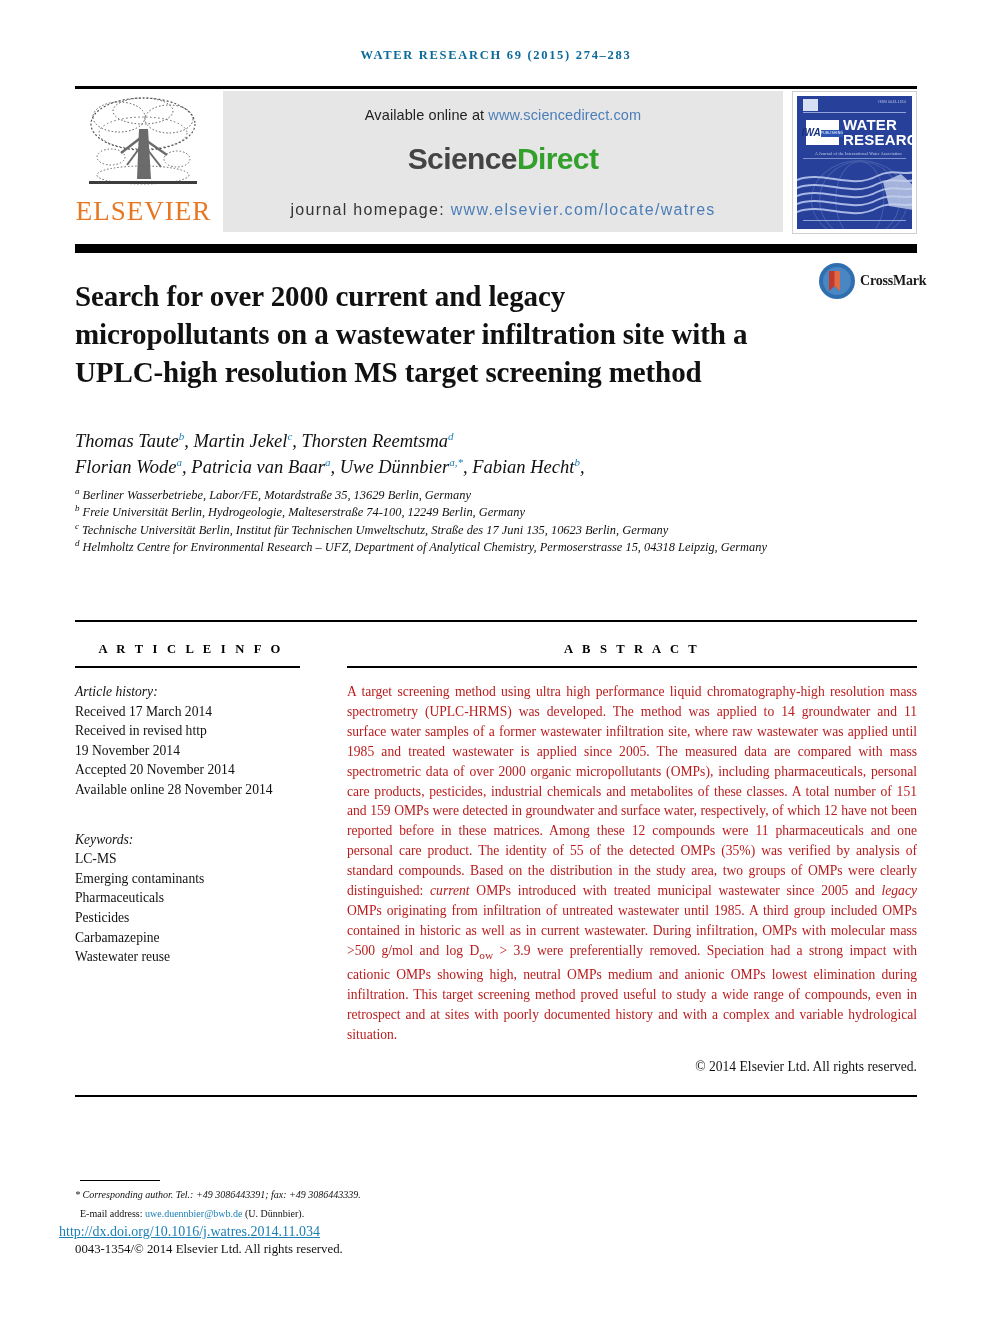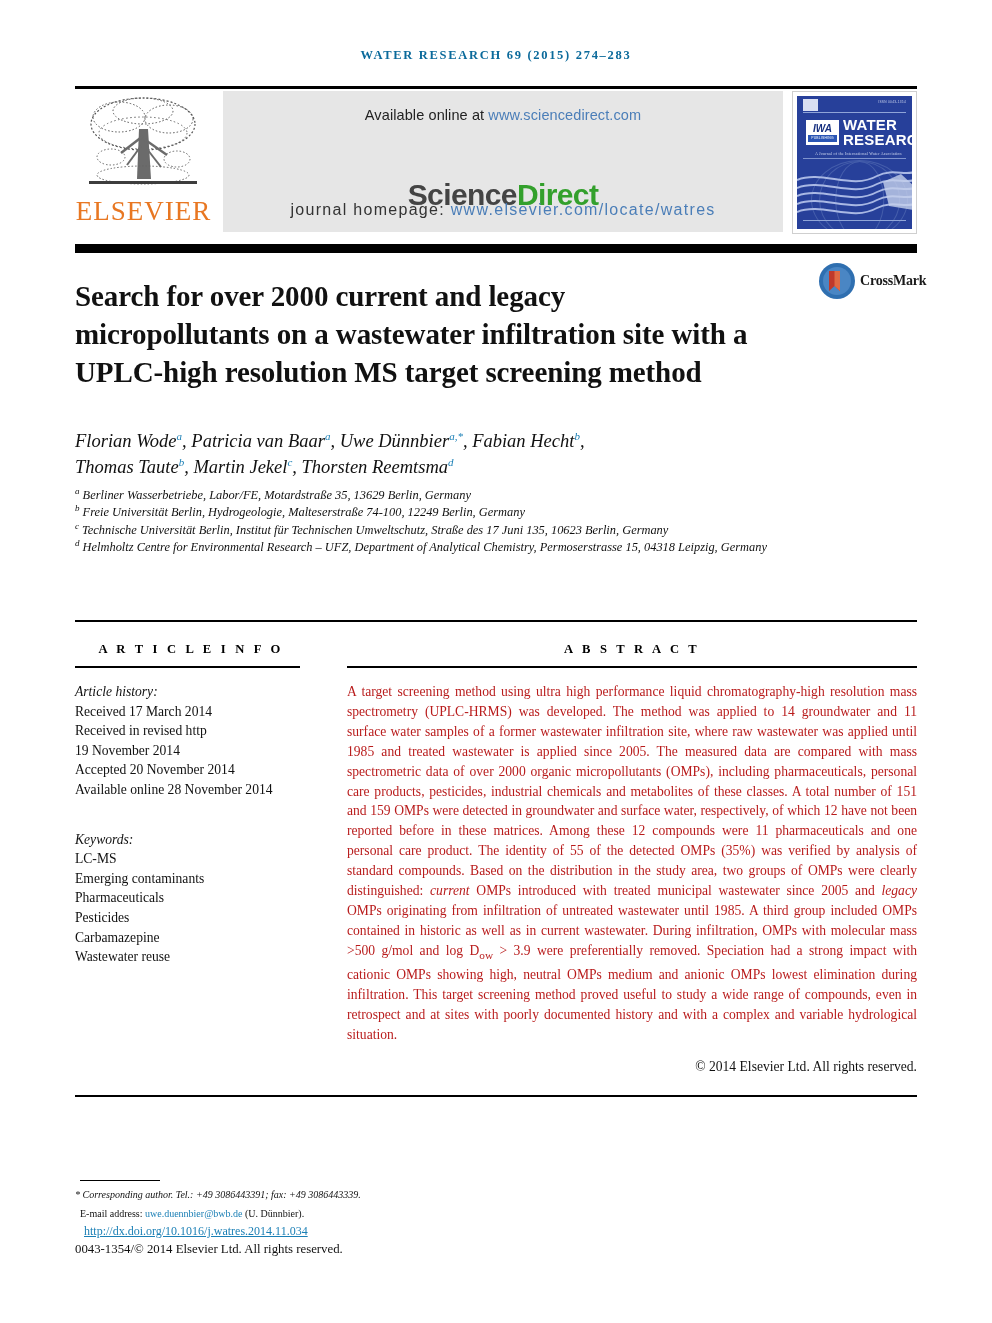--- a/index.html
+++ b/index.html
@@ -77,21 +77,20 @@
   .sd-box {
     position: absolute;
     left: 148px;
     top: 5px;
     width: 560px;
     height: 141px;
     background: #e6e6e6;
     display: flex;
     flex-direction: column;
     align-items: center;
-    gap: 36px;
   }
   .sd-avail {
     font-family: "Liberation Sans", sans-serif;
     font-size: 14.5px;
     color: #222;
     margin-top: 16px;
     letter-spacing: 0.1px;
   }
   .sd-avail a { color: #4b7eb8; text-decoration: none; }
   .sd-logo {
@@ -149,21 +148,20 @@
     font-family: "Liberation Sans", sans-serif;
     letter-spacing: 0.3px;
   }
   .iwa-badge {
     position: absolute;
     left: 8px; top: 23px;
     width: 33px; height: 25px;
     background: #fff;
     border: 1px solid #27409a;
     display: flex;
-    flex-direction: column;
     align-items: center;
     justify-content: center;
   }
   .iwa-badge .iwa-t {
     font-family: "Liberation Sans", sans-serif;
     font-weight: bold;
     font-size: 10px;
     color: #17307f;
     line-height: 1;
     font-style: italic;
@@ -410,24 +408,24 @@
     width: 600px;
     font-family: "Liberation Serif", serif;
     font-size: 10px;
     line-height: 18.5px;
     color: #111;
   }
   .footnotes .fn-star { font-style: italic; }
   .footnotes a { color: #1a7fb5; text-decoration: none; }
   .doi-line {
     position: absolute;
-    left: 84px;
+    left: 59px;
     top: 1224px;
     font-family: "Liberation Serif", serif;
-    font-size: 12px;
+    font-size: 14px;
     color: #1a7fb5;
   }
   .issn-line {
     position: absolute;
     left: 75px;
     top: 1242px;
     font-family: "Liberation Serif", serif;
     font-size: 12.8px;
     color: #111;
   }
@@ -515,24 +513,24 @@
       <circle cx="19" cy="19" r="18" fill="#2f6fb0"></circle>
       <circle cx="19" cy="19" r="14" fill="#4a86c4"></circle>
       <path d="M11 9 L22 9 L22 29 L16.5 24 L11 29 Z" fill="#c0392b"></path>
       <path d="M16.5 9 L22 9 L22 29 L16.5 24 Z" fill="#e06a44"></path>
     </svg>
     <div class="crossmark-word">CrossMark</div>
   </div>
 
   <div class="authors">
     <div>
+      <span><span>Thomas Taute</span><sup>b</sup><span>, </span></span><span><span>Martin Jekel</span><sup>c</sup><span>, </span></span><span><span>Thorsten Reemtsma</span><sup>d</sup></span>
+    </div>
+    <div>
       <span><span>Florian Wode</span><sup>a</sup><span>, </span></span><span><span>Patricia van Baar</span><sup>a</sup><span>, </span></span><span><span>Uwe Dünnbier</span><sup>a,*</sup><span>, </span></span><span><span>Fabian Hecht</span><sup>b</sup><span>,</span></span>
-    </div>
-    <div>
-      <span><span>Thomas Taute</span><sup>b</sup><span>, </span></span><span><span>Martin Jekel</span><sup>c</sup><span>, </span></span><span><span>Thorsten Reemtsma</span><sup>d</sup></span>
     </div>
   </div>
 
   <div class="affils">
     <p class="aff"><sup>a</sup> <span>Berliner Wasserbetriebe, Labor/FE, Motardstraße 35, 13629 Berlin, Germany</span></p>
     <p class="aff"><sup>b</sup> <span>Freie Universität Berlin, Hydrogeologie, Malteserstraße 74-100, 12249 Berlin, Germany</span></p>
     <p class="aff"><sup>c</sup> <span>Technische Universität Berlin, Institut für Technischen Umweltschutz, Straße des 17 Juni 135, 10623 Berlin, Germany</span></p>
     <p class="aff"><sup>d</sup> <span>Helmholtz Centre for Environmental Research – UFZ, Department of Analytical Chemistry, Permoserstrasse 15, 04318 Leipzig, Germany</span></p>
   </div>
 

